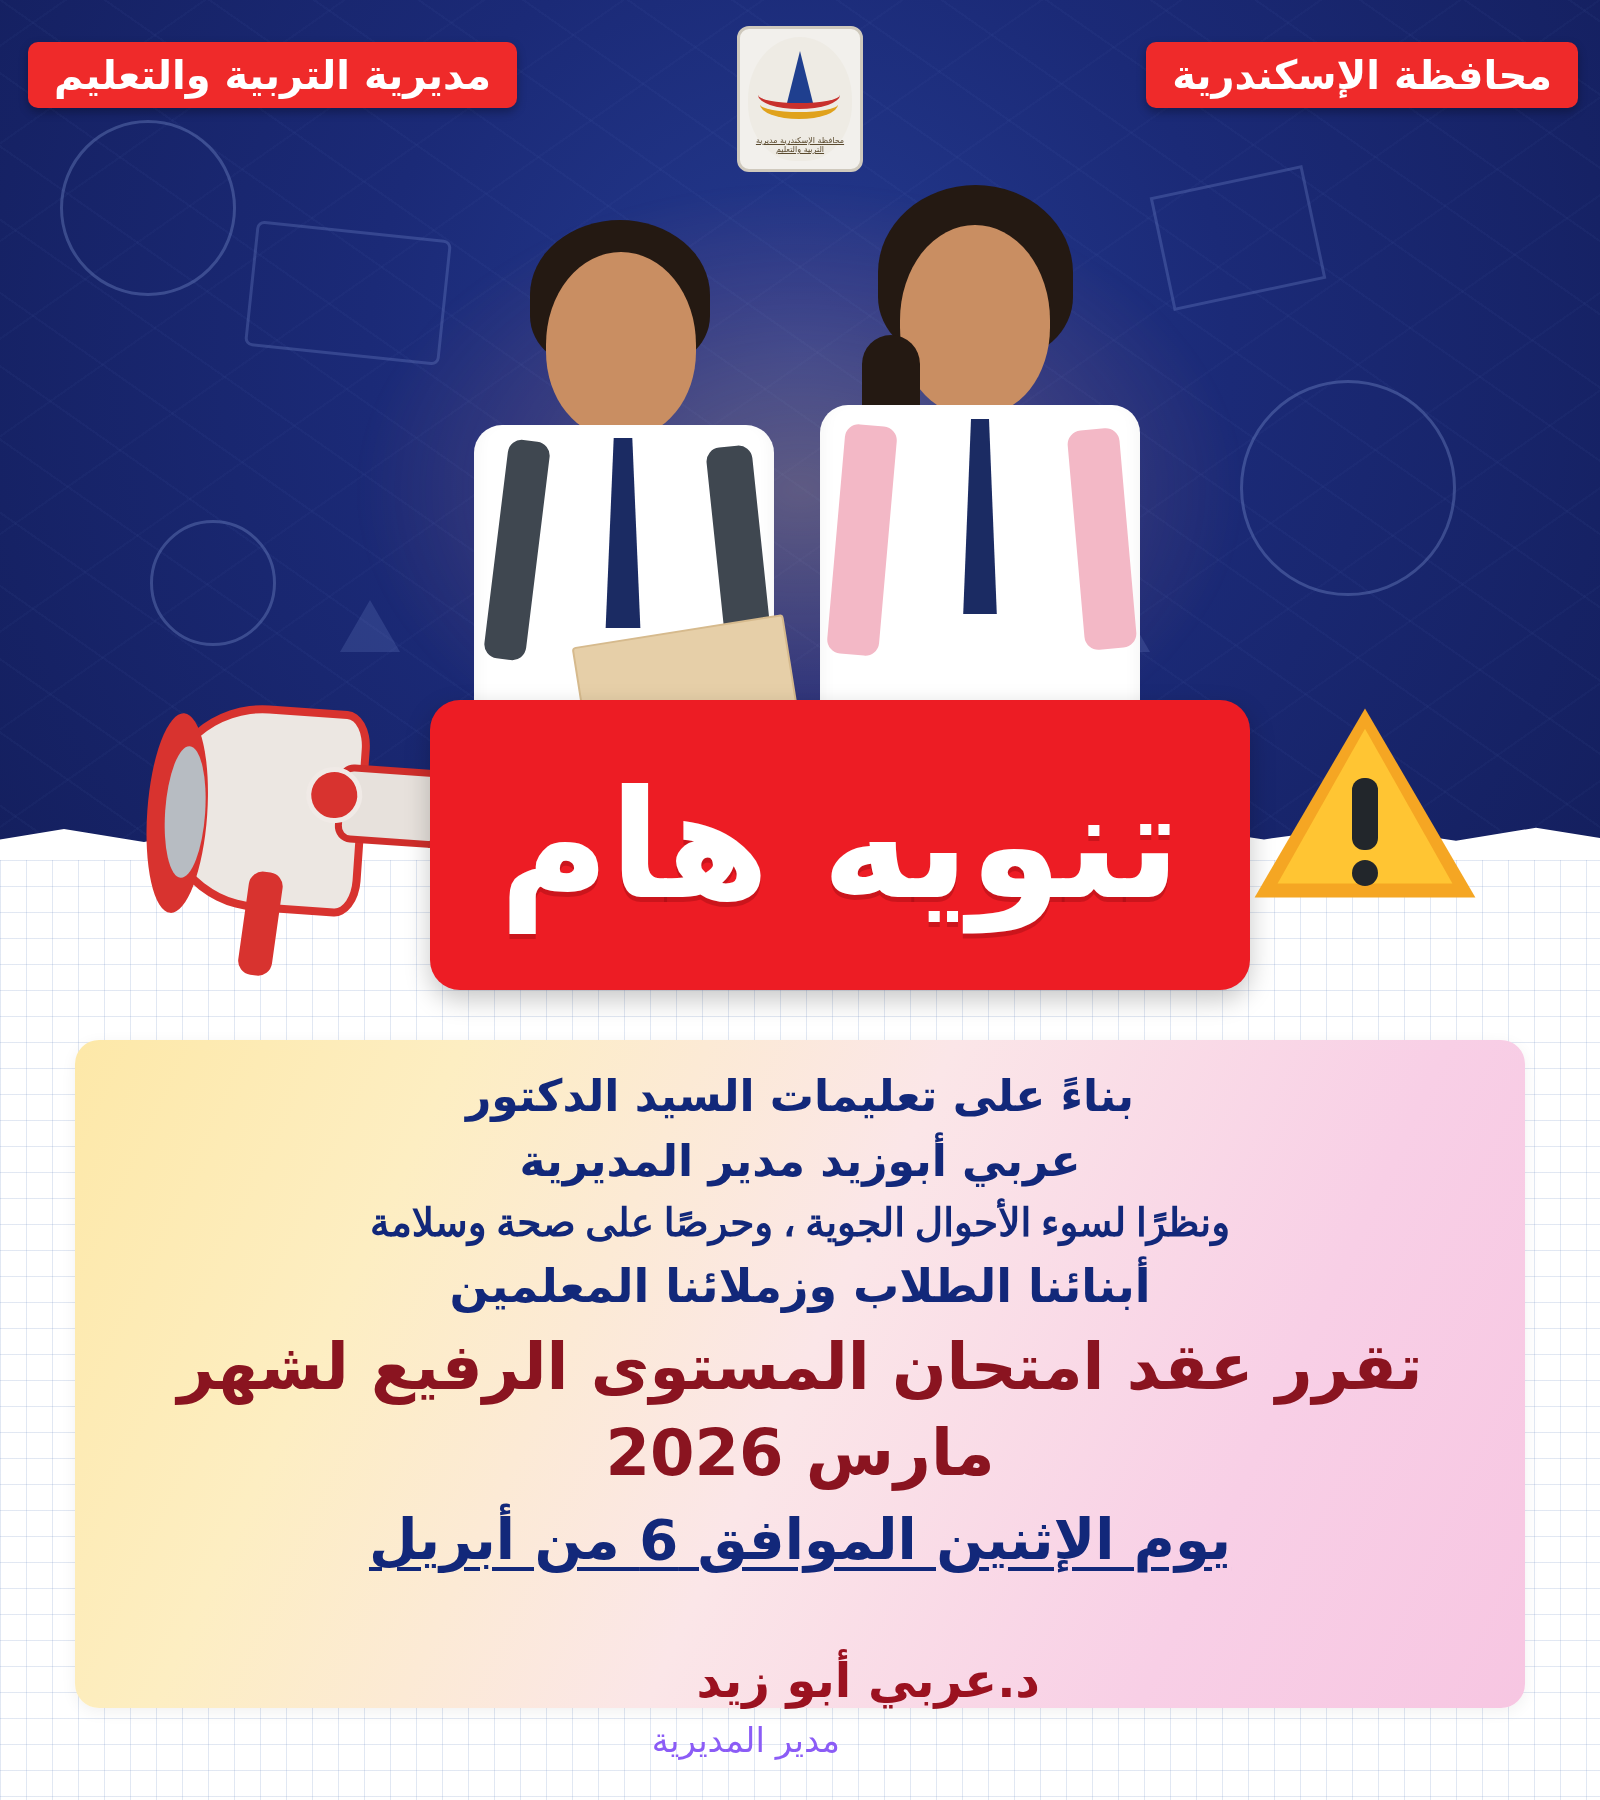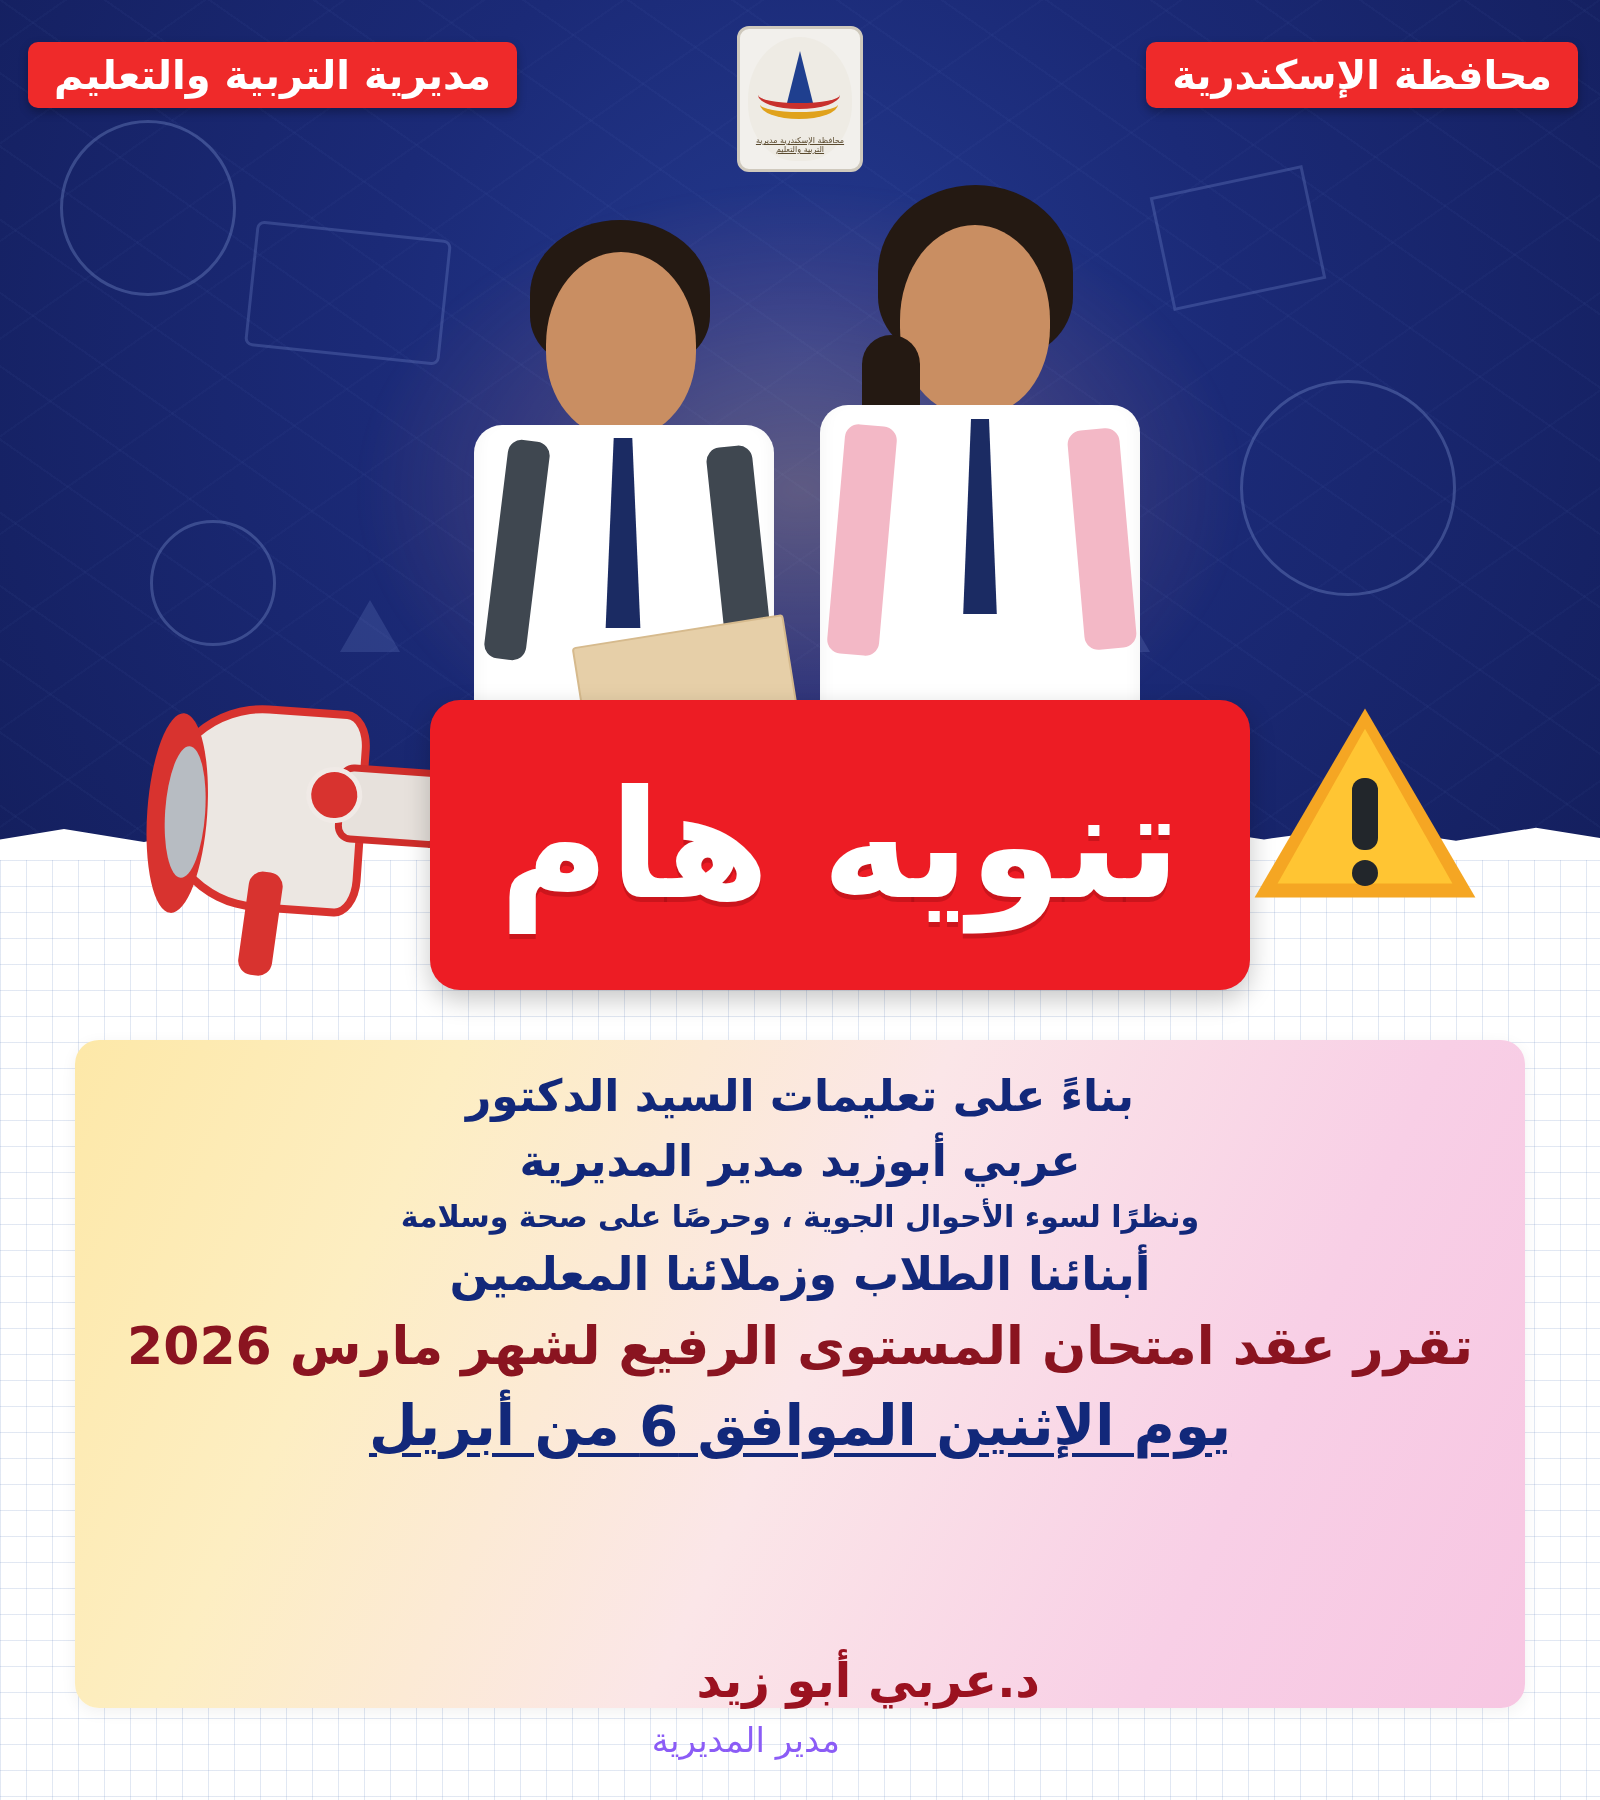--- a/index.html
+++ b/index.html
@@ -354,24 +354,24 @@
     text-align: center;
   }
   .line {
     color: #12287a;
     font-weight: bold;
     line-height: 1.35;
     margin: 0 0 6px 0;
   }
   .l1 { font-size: 44px; }
   .l2 { font-size: 44px; }
-  .l3 { font-size: 30px; }
+  .l3 { font-size: 39px; font-family: Liberation Serif, serif; }
   .l4 { font-size: 46px; }
   .l5 {
-    font-size: 52px;
+    font-size: 64px;
     color: #8a1420;
     margin-top: 4px;
   }
   .l6 {
     font-size: 56px;
     color: #12287a;
     text-decoration: underline;
     text-underline-offset: 8px;
     text-decoration-thickness: 4px;
     margin-top: 4px;

